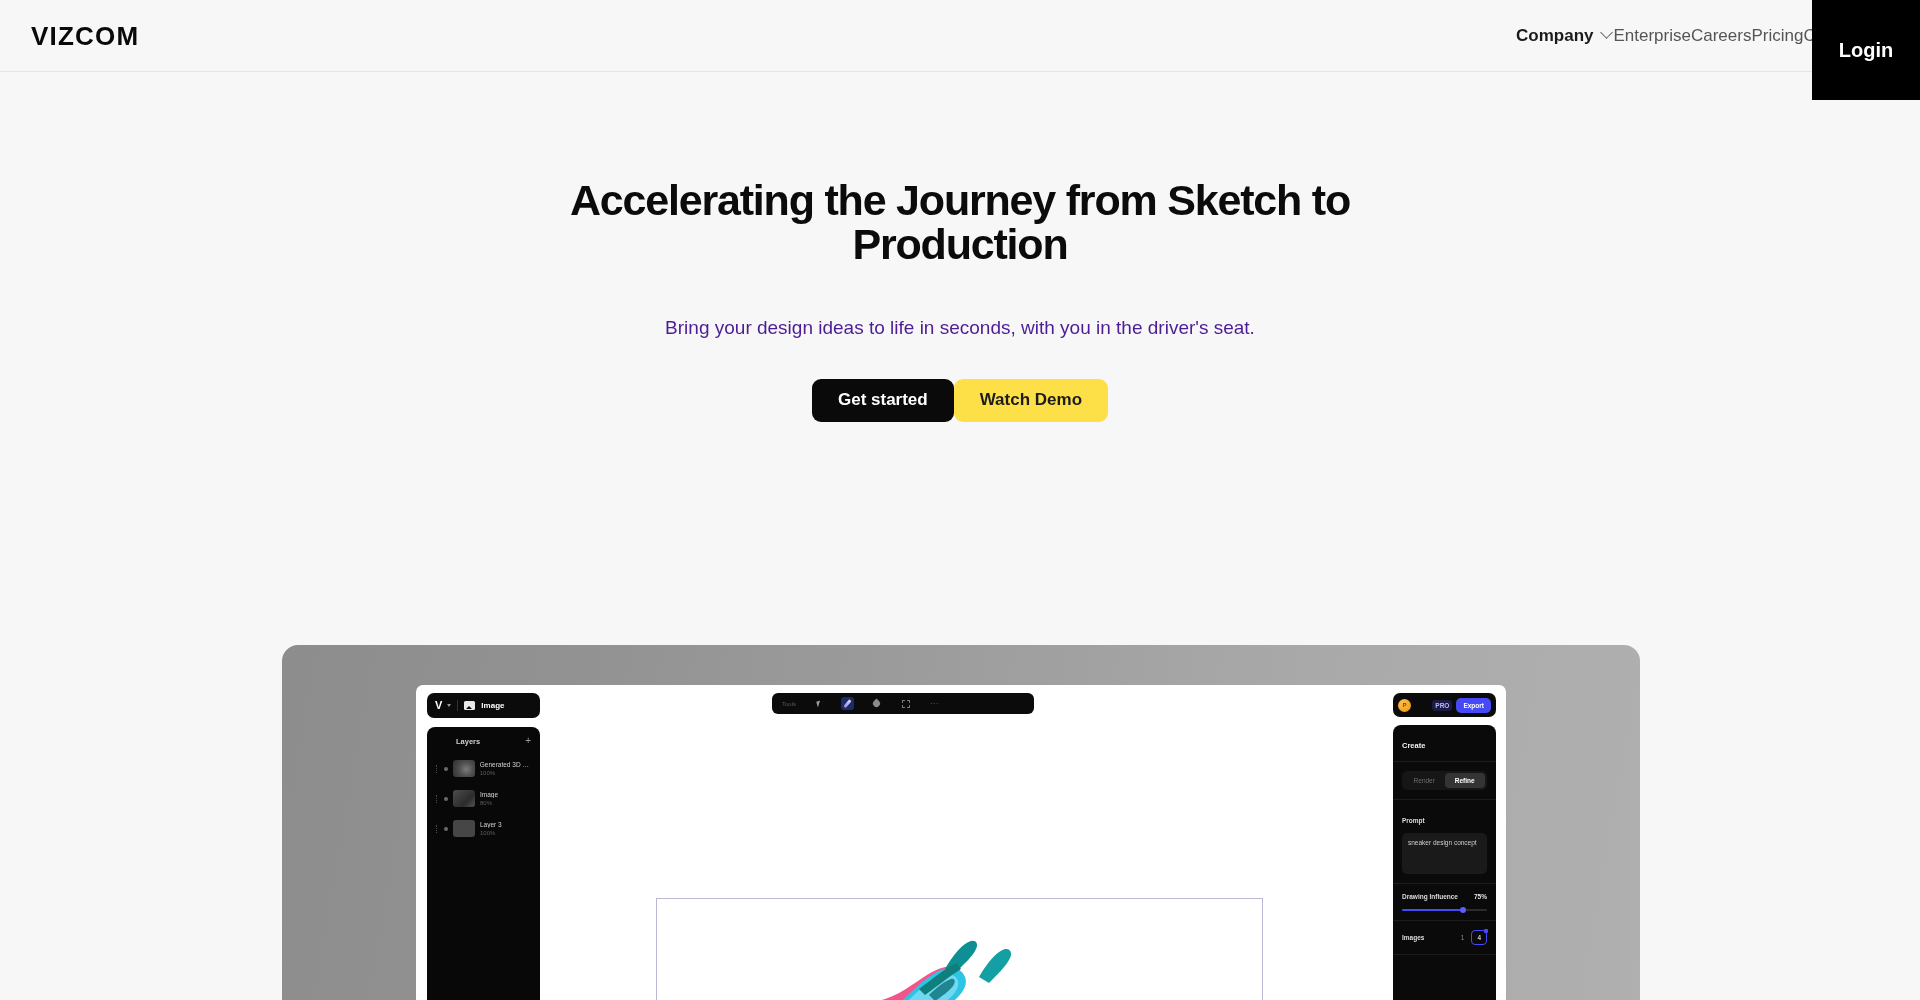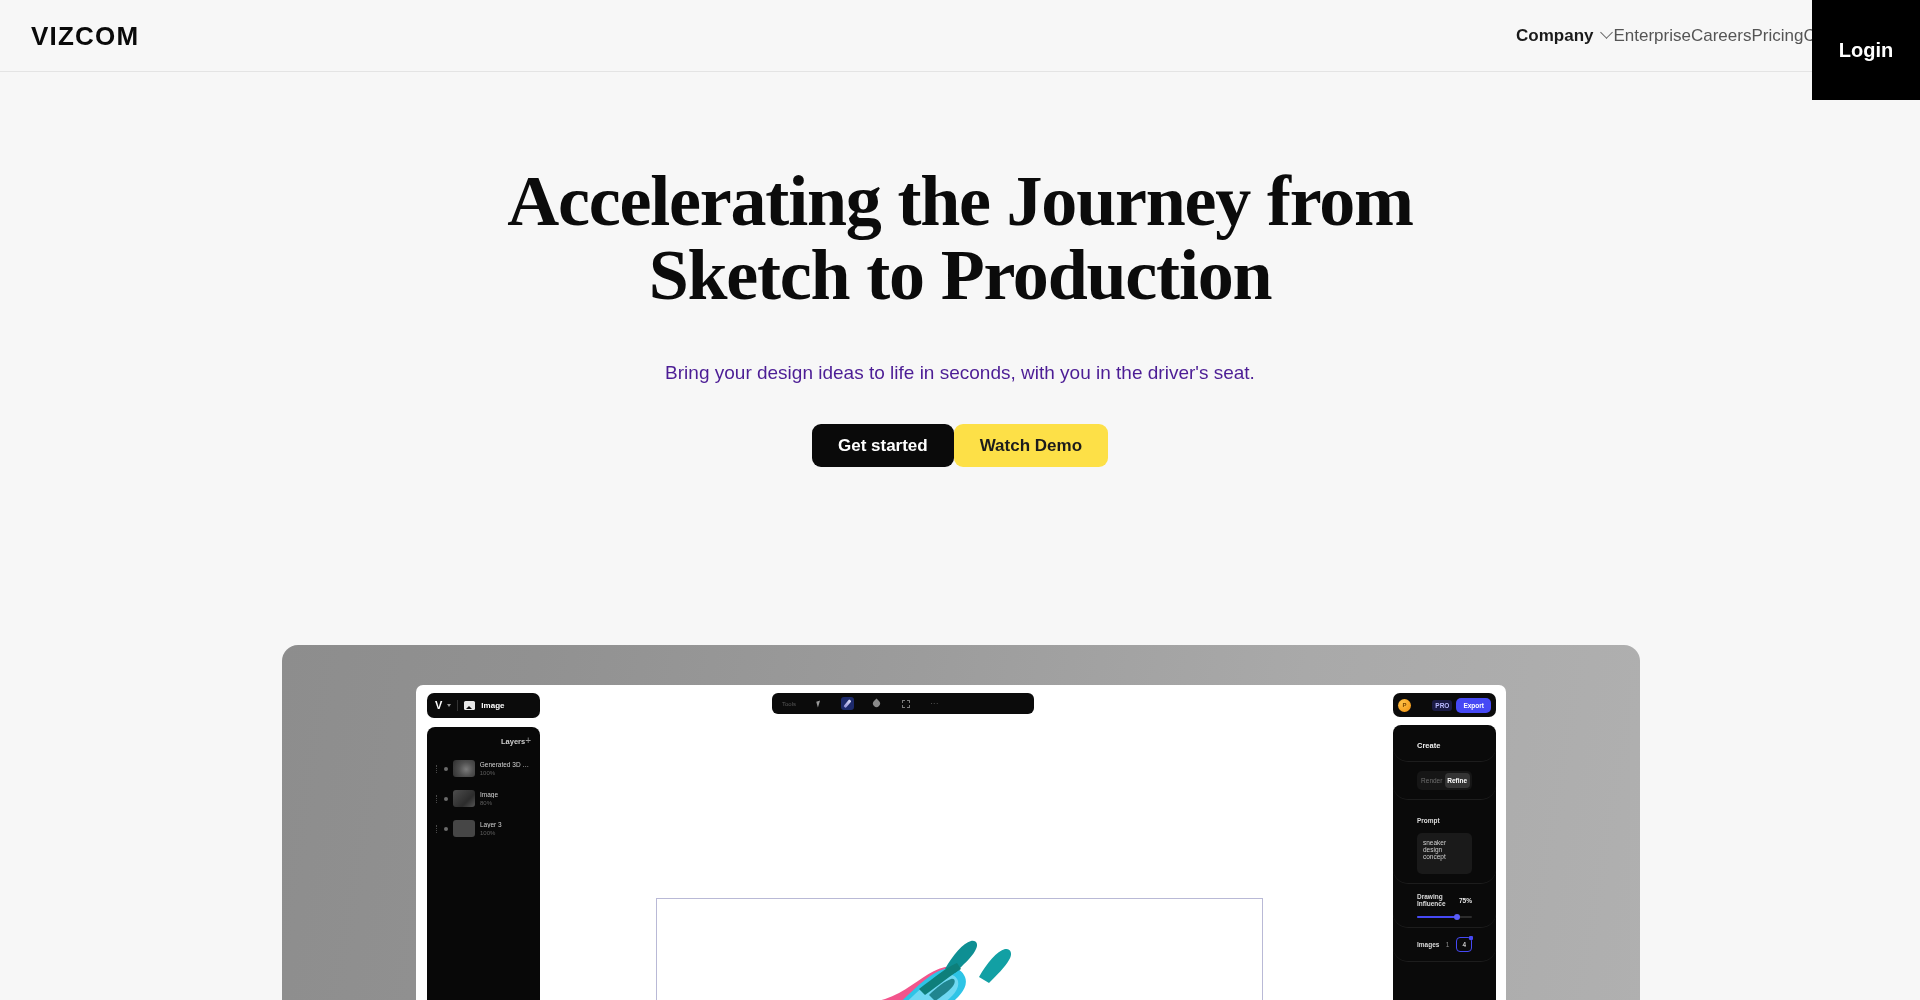--- a/index.html
+++ b/index.html
@@ -75,28 +75,27 @@
     font-weight: 700;
     display: flex;
     align-items: center;
     justify-content: center;
     cursor: pointer;
   }
 
   
   .hero { text-align: center; padding-top: 92px; }
   .hero h1 {
-    font-size: 72px;
+    font-size: 43px;
     line-height: 1.03;
     font-weight: 700;
     letter-spacing: -1.2px;
     color: #0b0b0b;
     max-width: 1000px;
-    margin: 0 auto;
-    font-family: Liberation Serif, serif;
+    margin: 14px auto;
   }
   .hero-sub {
     margin-top: 50px;
     font-size: 19px;
     color: #4c1d95;
   }
   .hero-buttons {
     margin-top: 40px;
     display: flex;
     justify-content: center;
@@ -182,21 +181,21 @@
 
   .layers-panel {
     position: absolute;
     left: 11px; top: 42px;
     width: 113px; height: 318px;
     background: #080808;
     border-radius: 8px;
     padding: 9px 9px 0 9px;
   }
   .layers-head {
-    display: flex; align-items: center; justify-content: flex-end;
+    display: flex; align-items: center; justify-content: space-between;
     margin-bottom: 14px;
     padding-left: 20px;
   }
   .layers-title { color: #cfcfcf; font-size: 7.5px; font-weight: 700; }
   .plus-icon { color: #9a9a9a; font-size: 10px; line-height: 1; }
   .layer-row {
     display: flex; align-items: center; gap: 5px;
     margin-bottom: 13px;
   }
   .layer-drag { width: 3px; height: 8px; border-left: 1px dotted #4a4a4a; }
@@ -310,21 +309,21 @@
     cursor: pointer;
   }
   .create-panel {
     position: absolute;
     right: 10px; top: 40px;
     width: 103px; height: 320px;
     background: #0a0a0a;
     border-radius: 8px;
     overflow: hidden;
   }
-  .cp-section { padding: 9px 24px; border-bottom: 1px solid #1d1d1d; border-radius: 15px; }
+  .cp-section { padding: 9px 9px; border-bottom: 1px solid #1d1d1d; }
   .cp-title { color: #f0f0f0; font-size: 7.5px; font-weight: 700; }
   .seg {
     display: flex;
     background: #161616;
     border-radius: 5px;
     padding: 2px;
     margin: 0;
   }
   .seg-item {
     flex: 1;

